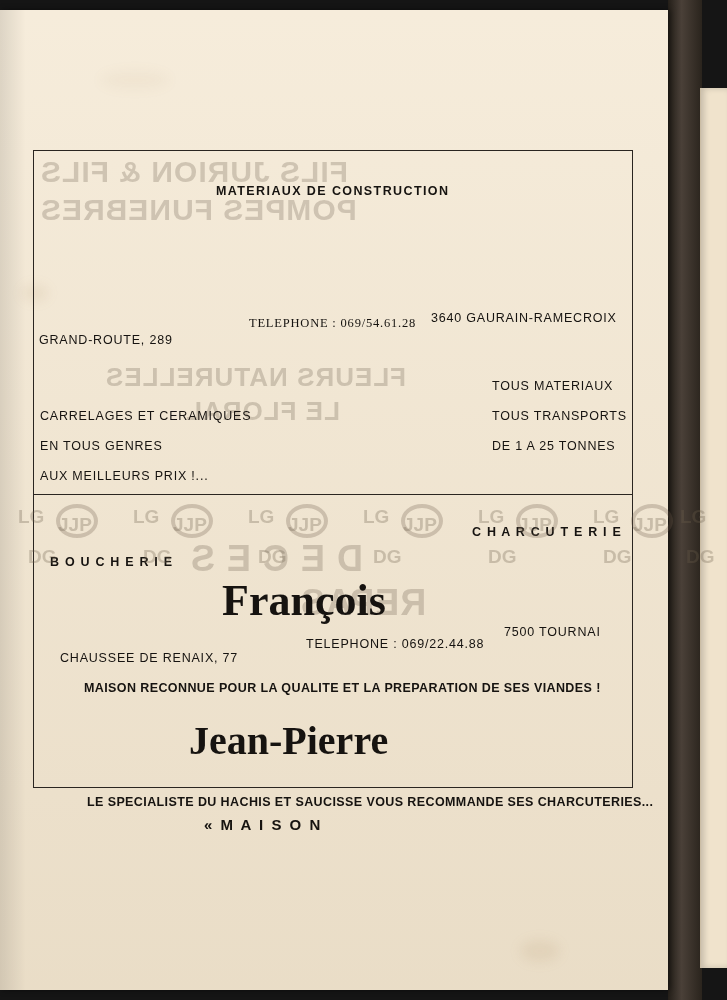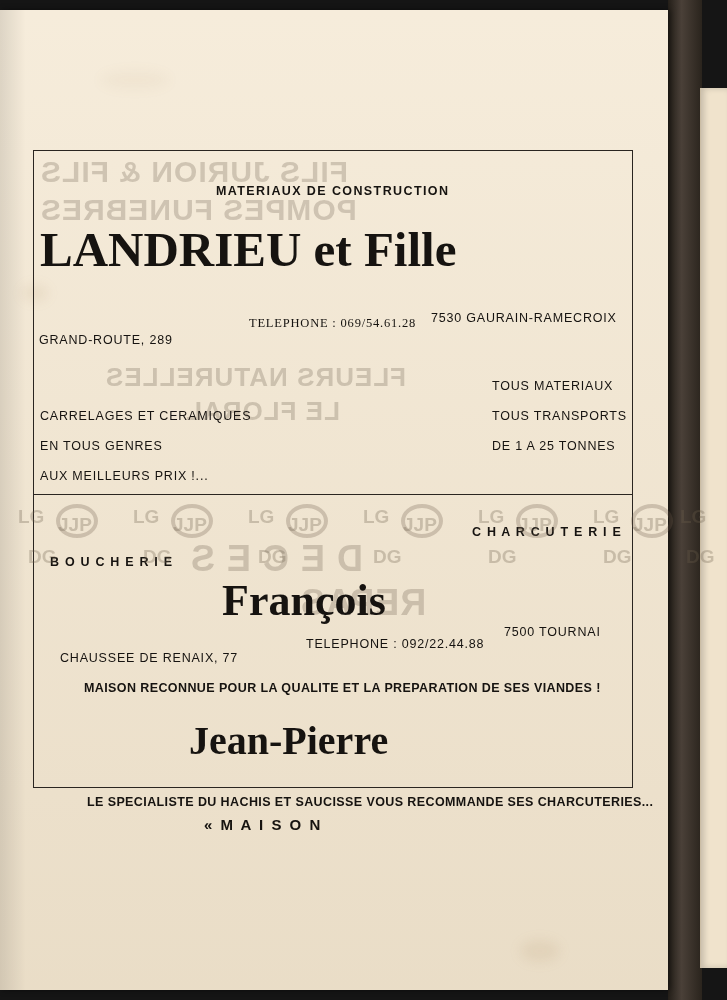--- a/index.html
+++ b/index.html
@@ -159,45 +159,44 @@
     <div class="bleed" style="left:40px;top:145px;font-size:30px;">FILS JURION &amp; FILS</div>
     <div class="bleed" style="left:40px;top:183px;font-size:30px;">POMPES FUNEBRES</div>
     <div class="bleed" style="left:105px;top:352px;font-size:26px;">FLEURS NATURELLES</div>
     <div class="bleed" style="left:185px;top:386px;font-size:26px;">LE FLORAL</div>
     <div class="bleed" style="left:190px;top:528px;font-size:36px;">D E C E S</div>
     <div class="bleed" style="left:300px;top:572px;font-size:36px;">REPAS</div>
 
     <div class="adbox ad-top">
       <div class="txt kicker" style="left:182px;top:33px;">MATERIAUX DE CONSTRUCTION</div>
 
-      <div class="txt bigname" style="left:6px;top:70px;font-size:49px;">LANDRIEU et Fille</div>
 
       <div class="txt small" style="left:215px;top:165px;font-family:Liberation Serif, serif;">TELEPHONE :  069/54.61.28</div>
 
-      <div class="txt small" style="left:397px;top:160px;">7530 GAURAIN-RAMECROIX</div>
+      <div class="txt small" style="left:397px;top:160px;">3640 GAURAIN-RAMECROIX</div>
 
       <div class="txt small" style="left:5px;top:182px;">GRAND-ROUTE,  289</div>
 
       <div class="txt small" style="left:6px;top:258px;">CARRELAGES  ET  CERAMIQUES</div>
       <div class="txt small" style="left:6px;top:288px;">EN  TOUS  GENRES</div>
       <div class="txt small" style="left:6px;top:318px;">AUX  MEILLEURS  PRIX  !...</div>
 
       <div class="txt small" style="left:458px;top:228px;">TOUS  MATERIAUX</div>
       <div class="txt small" style="left:458px;top:258px;">TOUS  TRANSPORTS</div>
       <div class="txt small" style="left:458px;top:288px;">DE  1  A  25  TONNES</div>
     </div>
 
     <div class="adbox ad-bottom">
       <div class="txt smallbold" style="left:438px;top:30px;letter-spacing:1.2px;">C H A R C U T E R I E</div>
 
       <div class="txt smallbold" style="left:16px;top:60px;letter-spacing:1.2px;">B O U C H E R I E</div>
 
       <div class="txt bigname" style="left:188px;top:80px;font-size:44px;">François</div>
 
-      <div class="txt small" style="left:272px;top:142px;">TELEPHONE :  092/22.44.88</div>
+      <div class="txt small" style="left:272px;top:142px;">TELEPHONE :  069/22.44.88</div>
 
       <div class="txt small" style="left:470px;top:130px;">7500 TOURNAI</div>
 
       <div class="txt small" style="left:26px;top:156px;">CHAUSSEE DE RENAIX, 77</div>
 
       <div class="txt smallbold tight" style="left:50px;top:186px;font-size:12.5px;">MAISON RECONNUE POUR LA QUALITE ET LA PREPARATION DE SES VIANDES !</div>
 
       <div class="txt bigname" style="left:155px;top:222px;font-size:40px;">Jean-Pierre</div>
 
       <div class="txt smallbold tight" style="left:41px;top:300px;font-size:12.5px;margin-left:12px;">LE SPECIALISTE DU HACHIS ET SAUCISSE VOUS RECOMMANDE SES CHARCUTERIES...</div>

